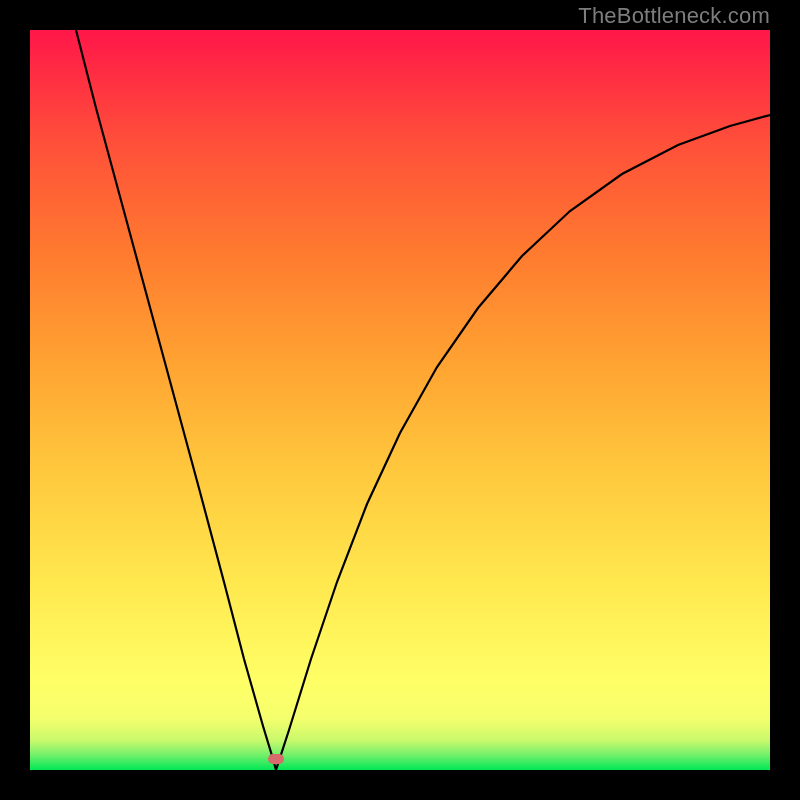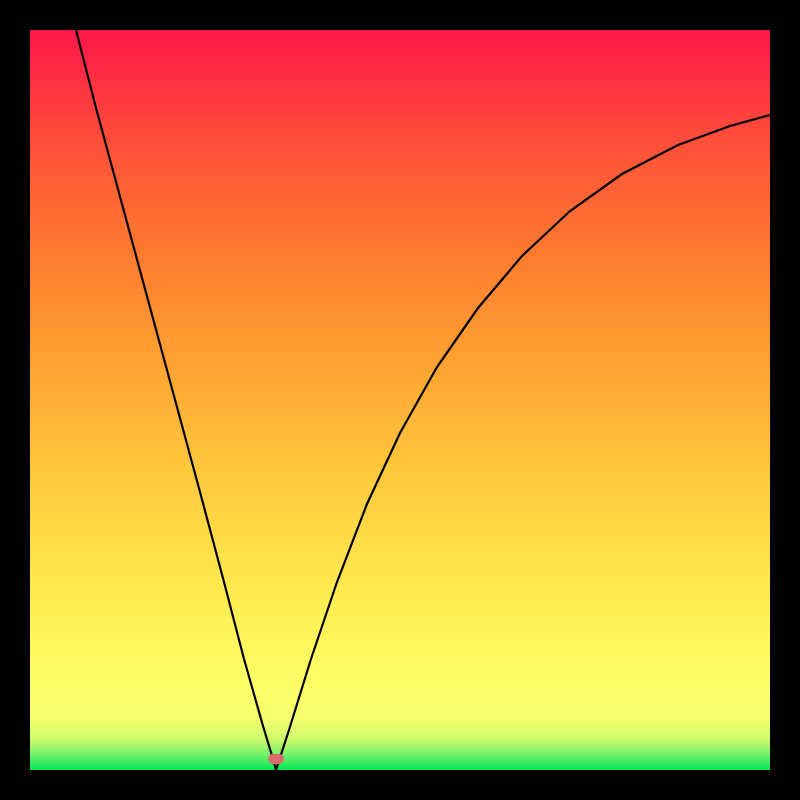--- a/index.html
+++ b/index.html
@@ -63,20 +63,21 @@
     width: 16px;
     height: 10px;
     background: #d86b6b;
     border-radius: 5px;
   }
 </style>
 </head>
 <body>
 
 <div class="frame">
+  <div class="watermark">TheBottleneck.com</div>
   <div class="plot-area">
     <svg class="curve" viewBox="0 0 740 740" preserveAspectRatio="none">
       <path fill="none" stroke="#000" stroke-width="2.2" d="M 46 0
            L 66 78
            L 92 174
            L 118 270
            L 144 366
            L 170 462
            L 194 552
            L 214 629

